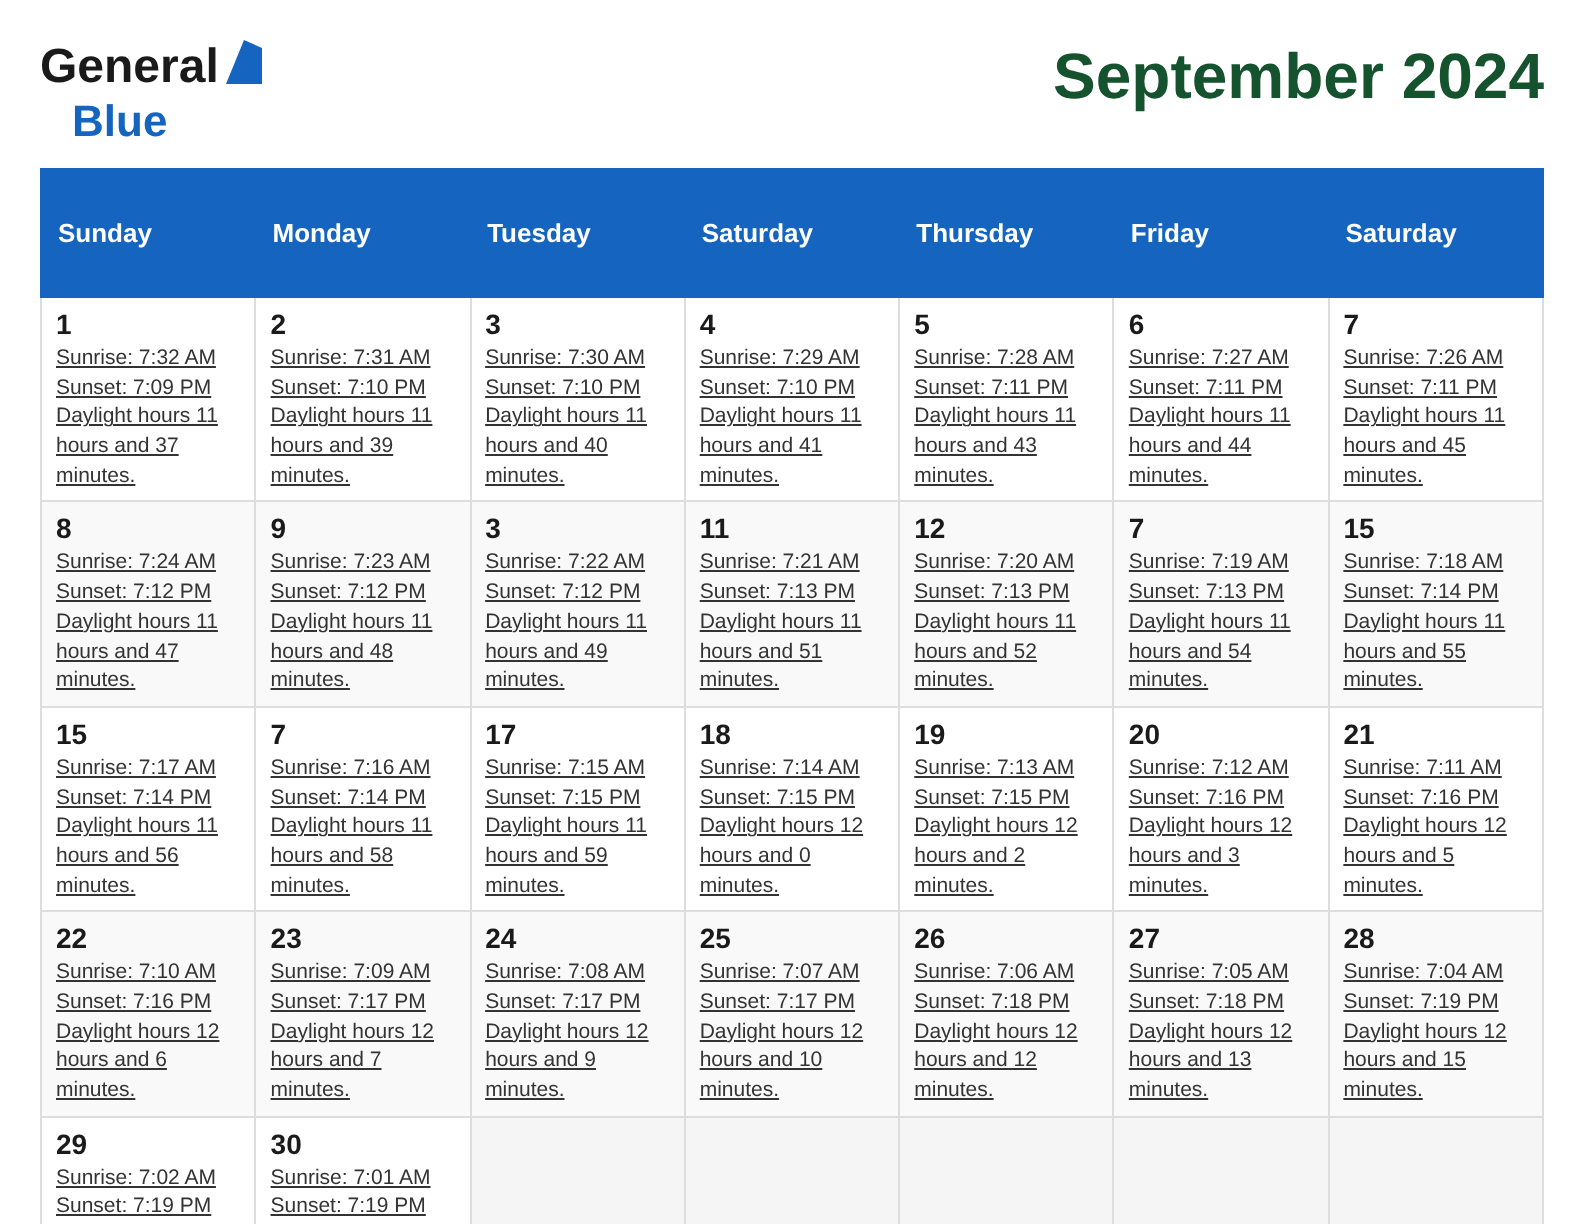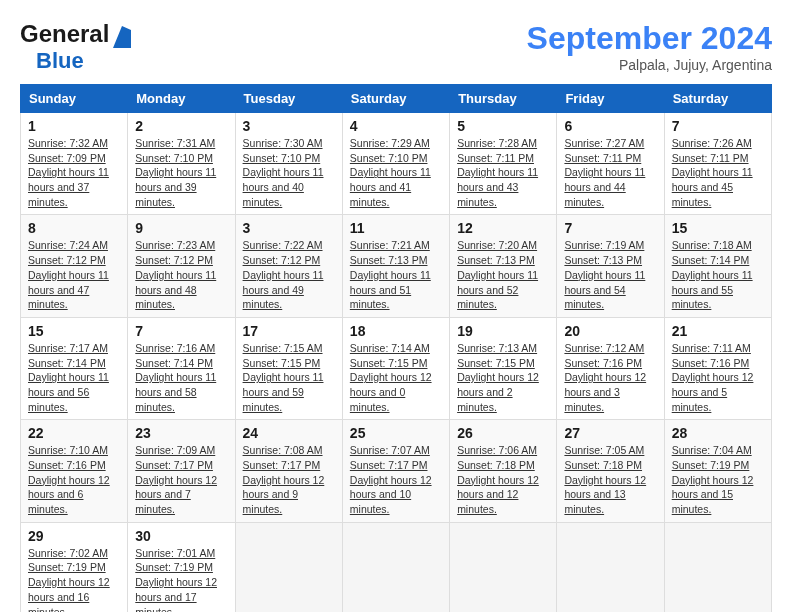--- a/index.html
+++ b/index.html
@@ -20,36 +20,36 @@
       display: flex;
       flex-direction: column;
       align-items: flex-start;
     }
     .title-section {
       text-align: right;
     }
     .month-year {
       font-size: 32px;
       font-weight: bold;
-      color: #3b82f6;
+      color: #14532d;
     }
     .location {
       font-size: 14px;
       color: #555;
     }
     .calendar {
       width: 100%;
       border-collapse: collapse;
       border: 1px solid #ccc;
     }
     .calendar th {
       background-color: #1565c0;
       color: #fff;
       text-align: left;
-      padding: 6px 8px;
+      padding: 24px 8px;
       font-size: 13px;
       font-weight: bold;
       border: 1px solid #1565c0;
     }
     .calendar td {
       vertical-align: top;
       padding: 5px 7px;
       border: 1px solid #ddd;
       width: calc(100% / 7);
       min-height: 80px;
@@ -71,21 +71,21 @@
       font-size: 10.5px;
       color: #333;
       line-height: 1.4;
       text-decoration: underline;
     }
     .empty-cell {
       background: #f5f5f5 !important;
     }
     .logo-combined {
       display: flex;
-      align-items: flex-end;
+      align-items: flex-start;
       gap: 4px;
     }
     .logo-g {
       font-size: 24px;
       font-weight: bold;
       color: #1a1a1a;
     }
     .logo-shape {
       display: inline-block;
       position: relative;
@@ -107,21 +107,20 @@
       <span class="logo-shape">
         <svg viewBox="0 0 18 22" xmlns="http://www.w3.org/2000/svg">
           <polygon points="0,22 18,22 18,4 9,0" fill="#1565c0"></polygon>
         </svg>
       </span>
     </div>
     <span style="font-size:22px; font-weight:bold; color:#1565c0; margin-left:16px;">Blue</span>
   </div>
   <div class="title-section">
     <div class="month-year">September 2024</div>
-    <div class="location">Palpala, Jujuy, Argentina</div>
   </div>
 </div>
 
 <table class="calendar">
   <thead>
     <tr>
     <th>Sunday</th>
         <th>Monday</th>
         <th>Tuesday</th>
         <th>Saturday</th>

